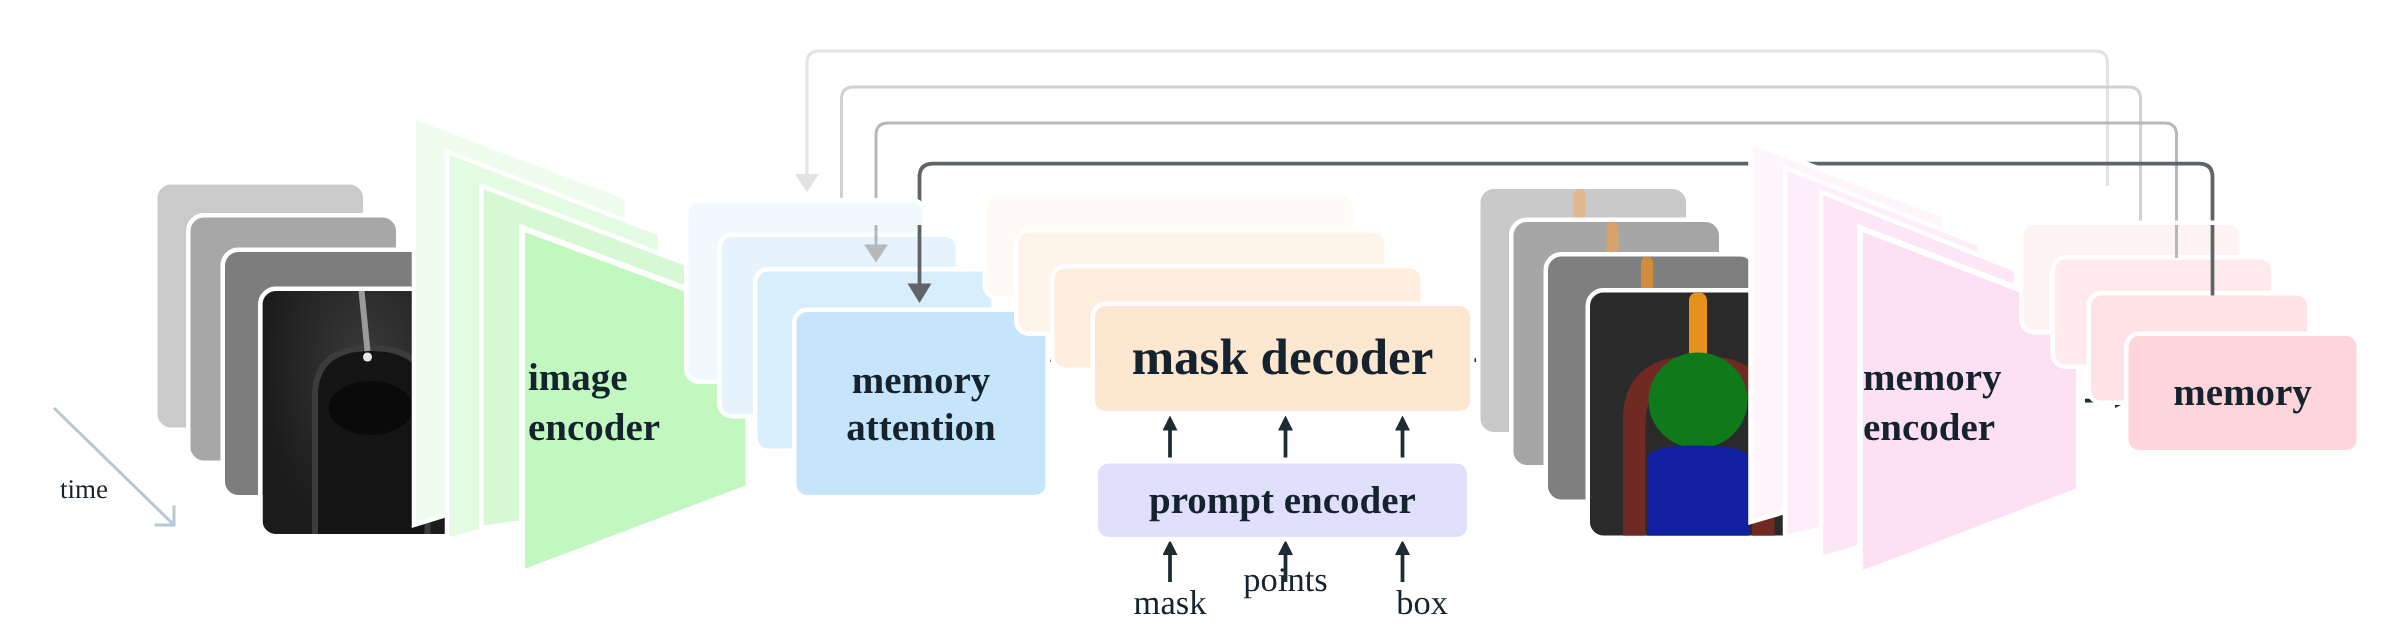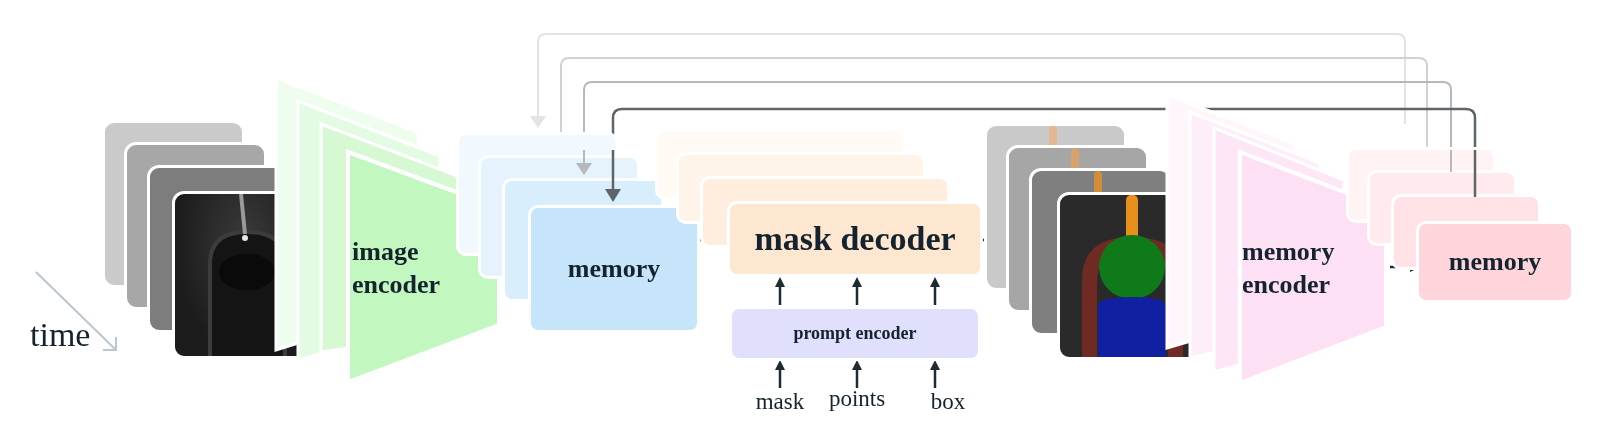--- a/index.html
+++ b/index.html
@@ -57,21 +57,21 @@
     <line x1="780" y1="305" x2="780" y2="282" marker-end="url(#ah-dark)"></line>
     <line x1="857" y1="305" x2="857" y2="282" marker-end="url(#ah-dark)"></line>
     <line x1="935" y1="305" x2="935" y2="282" marker-end="url(#ah-dark)"></line>
 
     <line x1="780" y1="388" x2="780" y2="365" marker-end="url(#ah-dark)"></line>
     <line x1="857" y1="388" x2="857" y2="365" marker-end="url(#ah-dark)"></line>
     <line x1="935" y1="388" x2="935" y2="365" marker-end="url(#ah-dark)"></line>
   </g>
 </svg>
 
-<div class="small" style="left:30px; top:316px; font-size:34px;">time</div>
+<div class="small" style="left:40px; top:316px; font-size:18px;">time</div>
 
 <div>
   <div class="frame" style="left:102px; top:120px; width:143px; height:168px; background:#cacaca;"></div>
   <div class="frame" style="left:124px; top:142px; width:143px; height:168px; background:#a7a7a7;"></div>
   <div class="frame" style="left:147px; top:165px; width:143px; height:168px; background:#7d7d7d;"></div>
   <div class="frame" style="left:172px; top:191px; width:145px; height:168px; background:radial-gradient(ellipse at 50% 30%, #3a3a3a 0%, #1c1c1c 70%);">
     <svg width="145" height="168">
       <path d="M35,168 L35,70 Q35,38 72,38 Q110,38 110,70 L110,168" fill="#141414" stroke="#3c3c3c" stroke-width="4"></path>
       <ellipse cx="72" cy="78" rx="28" ry="18" fill="#0a0a0a"></ellipse>
       <line x1="66" y1="0" x2="70" y2="40" stroke="#9a9a9a" stroke-width="4"></line>
@@ -90,36 +90,37 @@
   <div>image</div>
   <div>encoder</div>
 </div>
 
 <div class="ghost" style="left:456px; top:132px; width:162px; height:124px; background:#f1f8fe;"></div>
 <div class="ghost" style="left:478px; top:155px; width:162px; height:124px; background:#e6f3fd;"></div>
 <div class="ghost" style="left:502px; top:178px; width:162px; height:124px; background:#d9eefc;"></div>
 <div class="box" style="left:528px; top:205px; width:172px; height:128px; background:#c6e5fa; font-size:26px;">
   <div>
     <div>memory</div>
+    <div>attention</div>
   </div>
 </div>
 
 <div class="ghost" style="left:655px; top:128px; width:250px; height:72px; background:#fffaf4;"></div>
 <div class="ghost" style="left:676px; top:152px; width:250px; height:72px; background:#fff4ea;"></div>
 <div class="ghost" style="left:700px; top:176px; width:250px; height:72px; background:#ffeedd;"></div>
 <div class="box" style="left:727px; top:201px; width:256px; height:76px; background:#fee7d0; font-size:34px;">
   <span>mask decoder</span>
 </div>
 
-<div class="box" style="left:729px; top:306px; width:252px; height:55px; background:#e0e0fc; font-size:18px;">
+<div class="box" style="left:729px; top:306px; width:252px; height:55px; background:#e0e0fc; font-size:26px;">
   <span>prompt encoder</span>
 </div>
 
 <div class="small" style="left:745px; top:389px; width:70px;text-align:center;">mask</div>
-<div class="small" style="left:817px; top:374px; width:80px;margin-top:12px;">points</div>
+<div class="small" style="left:817px; top:374px; width:80px;">points</div>
 <div class="small" style="left:913px; top:389px; width:70px;">box</div>
 
 <div>
   <div class="frame" style="left:984px; top:123px; width:143px; height:168px; background:#c9c9c9;">
     <div style="position:absolute; left:62px; top:0; width:8px; height:55px; background:#e2b890; border-radius:4px;"></div>
   </div>
   <div class="frame" style="left:1006px; top:145px; width:143px; height:168px; background:#a6a6a6;">
     <div style="position:absolute; left:62px; top:0; width:8px; height:55px; background:#d9a26a; border-radius:4px;"></div>
   </div>
   <div class="frame" style="left:1029px; top:168px; width:143px; height:168px; background:#7f7f7f;">

